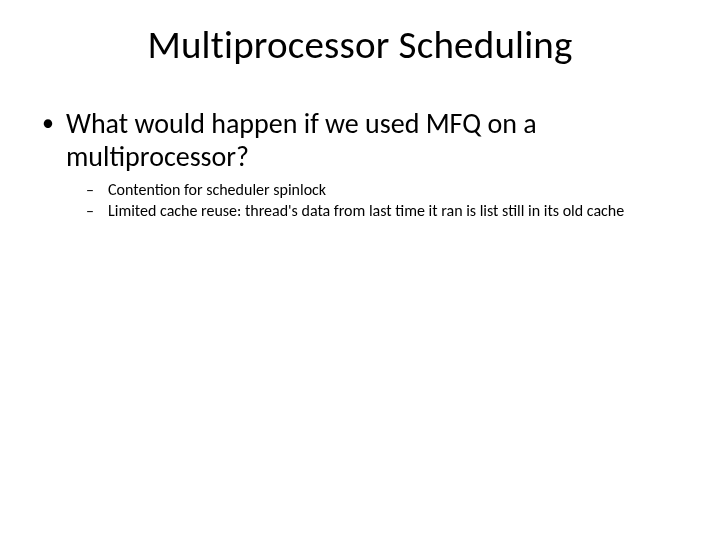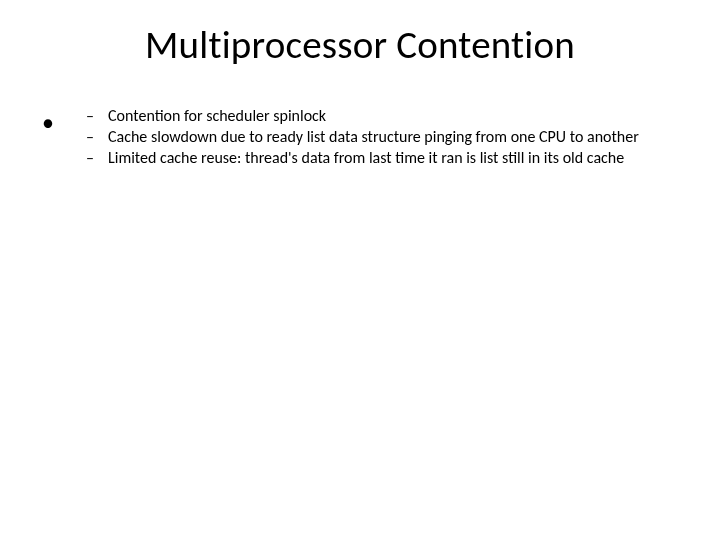--- a/index.html
+++ b/index.html
@@ -62,30 +62,28 @@
     content: "–";
     position: absolute;
     left: 0;
     top: 0;
   }
 </style>
 </head>
 <body>
 
 <div class="slide">
-  <h1 class="title">Multiprocessor Contention</h1>
+  <h1 class="title">Multiprocessor Scheduling</h1>
 
   <ul class="level1">
     <li>
+      <span>What would happen if we used MFQ on a multiprocessor?</span>
       <ul class="level2">
         <li>
           <span>Contention for scheduler spinlock</span>
-        </li>
-        <li>
-          <span>Cache slowdown due to ready list data structure pinging from one CPU to another</span>
         </li>
         <li>
           <span>Limited cache reuse: thread's data from last time it ran is list still in its old cache</span>
         </li>
       </ul>
     </li>
   </ul>
 </div>
 
 </body></html>

